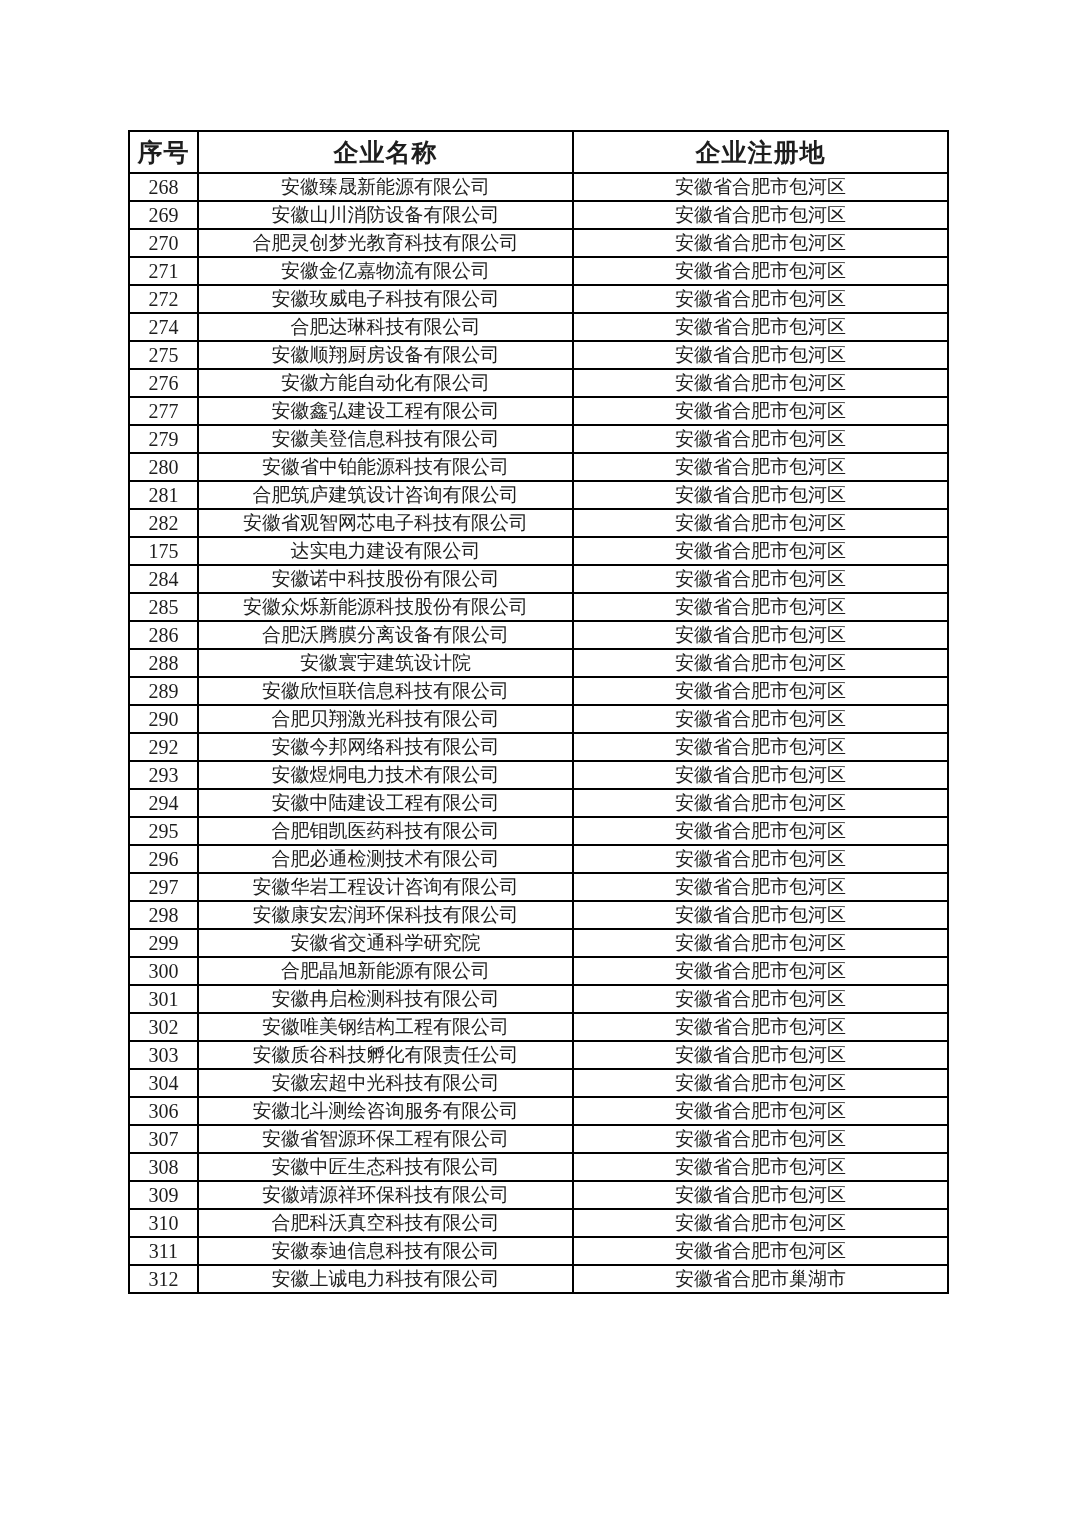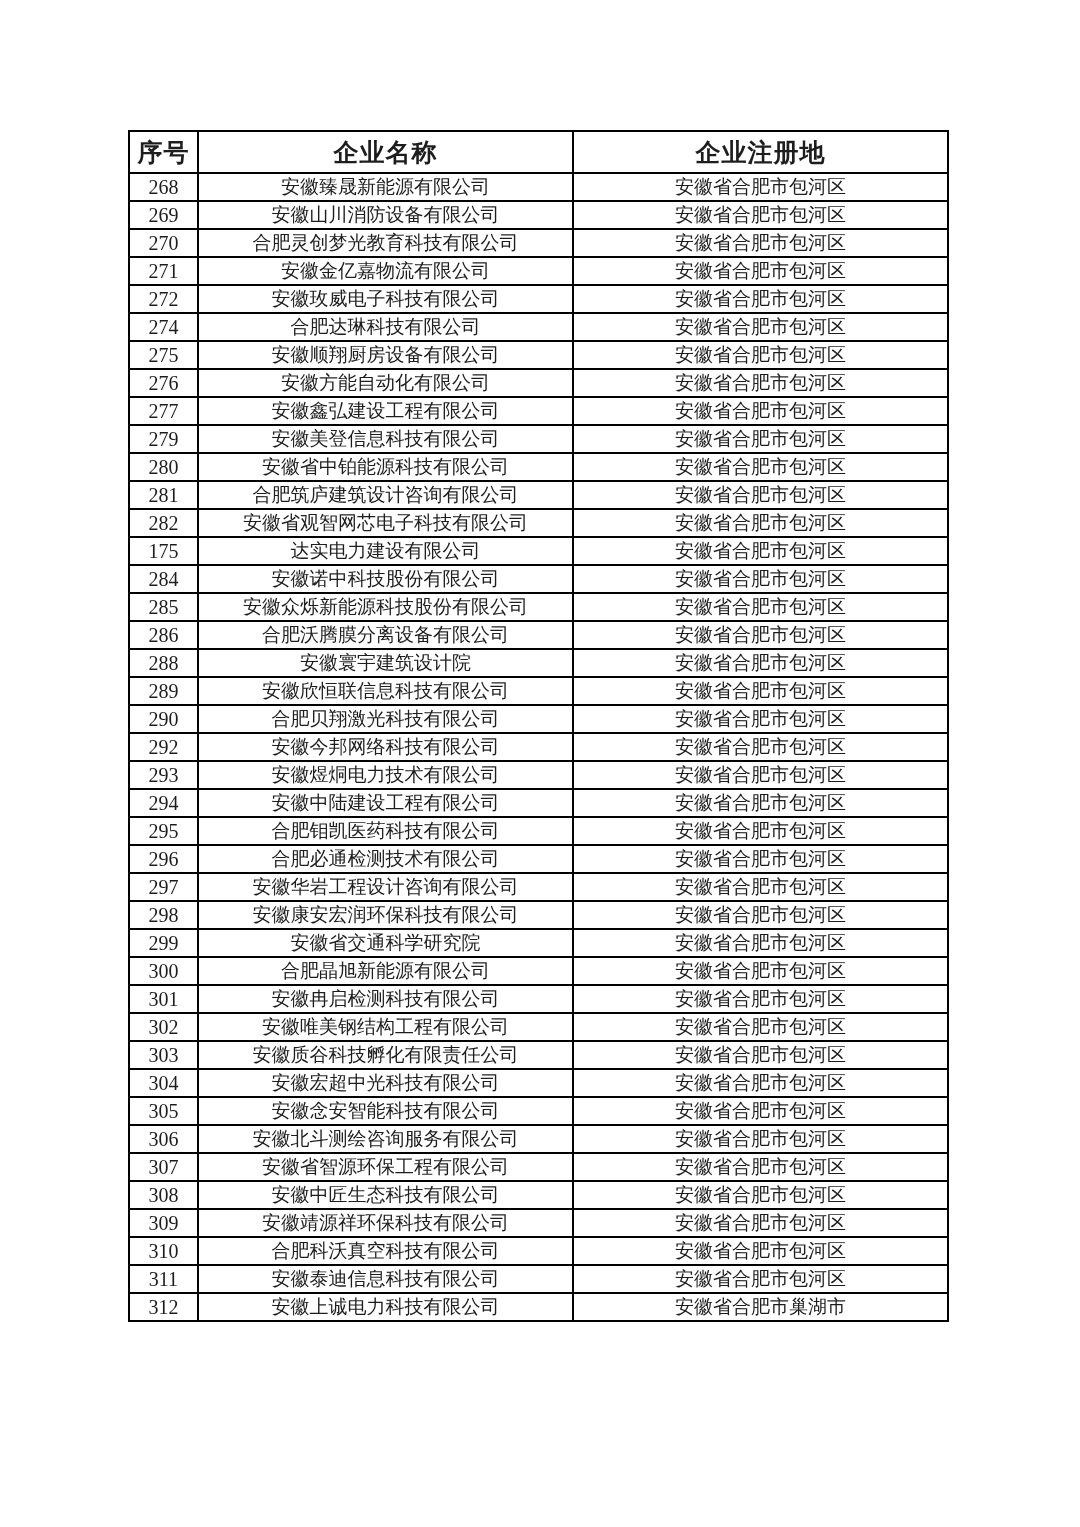--- a/index.html
+++ b/index.html
@@ -227,25 +227,20 @@
           <td class="num">303</td>
           <td>安徽质谷科技孵化有限责任公司</td>
           <td>安徽省合肥市包河区</td>
         </tr>
         <tr>
           <td class="num">304</td>
           <td>安徽宏超中光科技有限公司</td>
           <td>安徽省合肥市包河区</td>
         </tr>
         <tr>
-          <td class="num">305</td>
-          <td>安徽念安智能科技有限公司</td>
-          <td>安徽省合肥市包河区</td>
-        </tr>
-        <tr>
           <td class="num">306</td>
           <td>安徽北斗测绘咨询服务有限公司</td>
           <td>安徽省合肥市包河区</td>
         </tr>
         <tr>
           <td class="num">307</td>
           <td>安徽省智源环保工程有限公司</td>
           <td>安徽省合肥市包河区</td>
         </tr>
         <tr>

